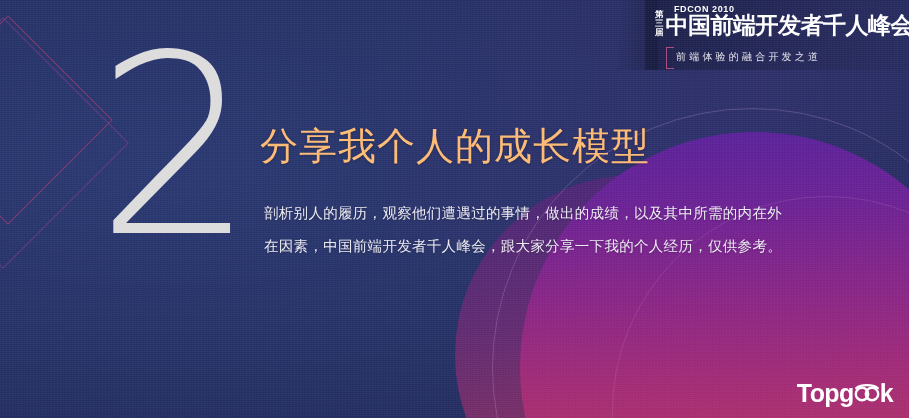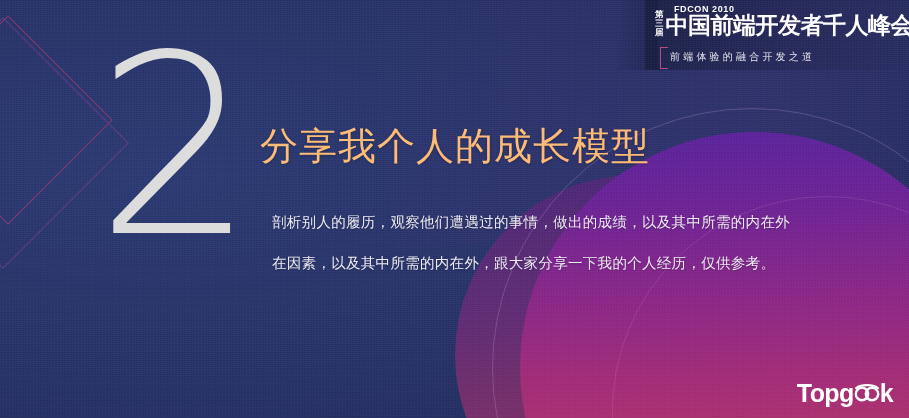--- a/index.html
+++ b/index.html
@@ -187,21 +187,21 @@
     font-size: 23px;
     font-weight: bold;
     letter-spacing: -0.5px;
     line-height: 25px;
     white-space: nowrap;
   }
 
   .brand-sub {
     position: relative;
     margin-top: 9px;
-    margin-left: 5px;
+    margin-left: 11px;
     display: inline-block;
     padding: 3px 6px 3px 10px;
     font-size: 10px;
     letter-spacing: 3.2px;
     color: #e8e4ef;
     white-space: nowrap;
   }
   .brand-sub::before {
     content: "";
     position: absolute;
@@ -246,23 +246,24 @@
     position: absolute;
     left: 264px;
     top: 198px;
     width: 560px;
     font-size: 14.5px;
     line-height: 33px;
     color: #eceaf2;
     letter-spacing: 0.3px;
   }
   .body-text p {
-    margin: 8px;
+    margin: 0;
     white-space: nowrap;
     text-shadow: 0 1px 2px rgba(0,0,0,0.22);
+    font-family: Liberation Mono, monospace;
   }
 
   
   .logo {
     position: absolute;
     right: 16px;
     bottom: 12px;
     display: flex;
     align-items: flex-start;
     color: #ffffff;
@@ -304,21 +305,21 @@
     </div>
     <div class="brand-sub">前端体验的融合开发之道</div>
   </div>
 
   <div class="numeral">2</div>
 
   <div class="title">分享我个人的成长模型</div>
 
   <div class="body-text">
     <p>剖析别人的履历，观察他们遭遇过的事情，做出的成绩，以及其中所需的内在外</p>
-    <p>在因素，以及其中所需的内在外，跟大家分享一下我的个人经历，仅供参考。</p>
+    <p>在因素，中国前端开发者千人峰会，跟大家分享一下我的个人经历，仅供参考。</p>
   </div>
 
   <div class="logo">
     <span>Topg</span>
     <span class="logo-mark">
       <svg width="26" height="22" viewBox="0 0 26 22" aria-hidden="true">
         <circle cx="8" cy="13" r="6.2" fill="none" stroke="#ffffff" stroke-width="2.4"></circle>
         <circle cx="18" cy="13" r="6.2" fill="none" stroke="#ffffff" stroke-width="2.4"></circle>
         <path d="M2.2 7.2 C7 3.2, 19 3.2, 23.8 7.2" fill="none" stroke="#ffffff" stroke-width="2.2" stroke-linecap="round"></path>
       </svg>

